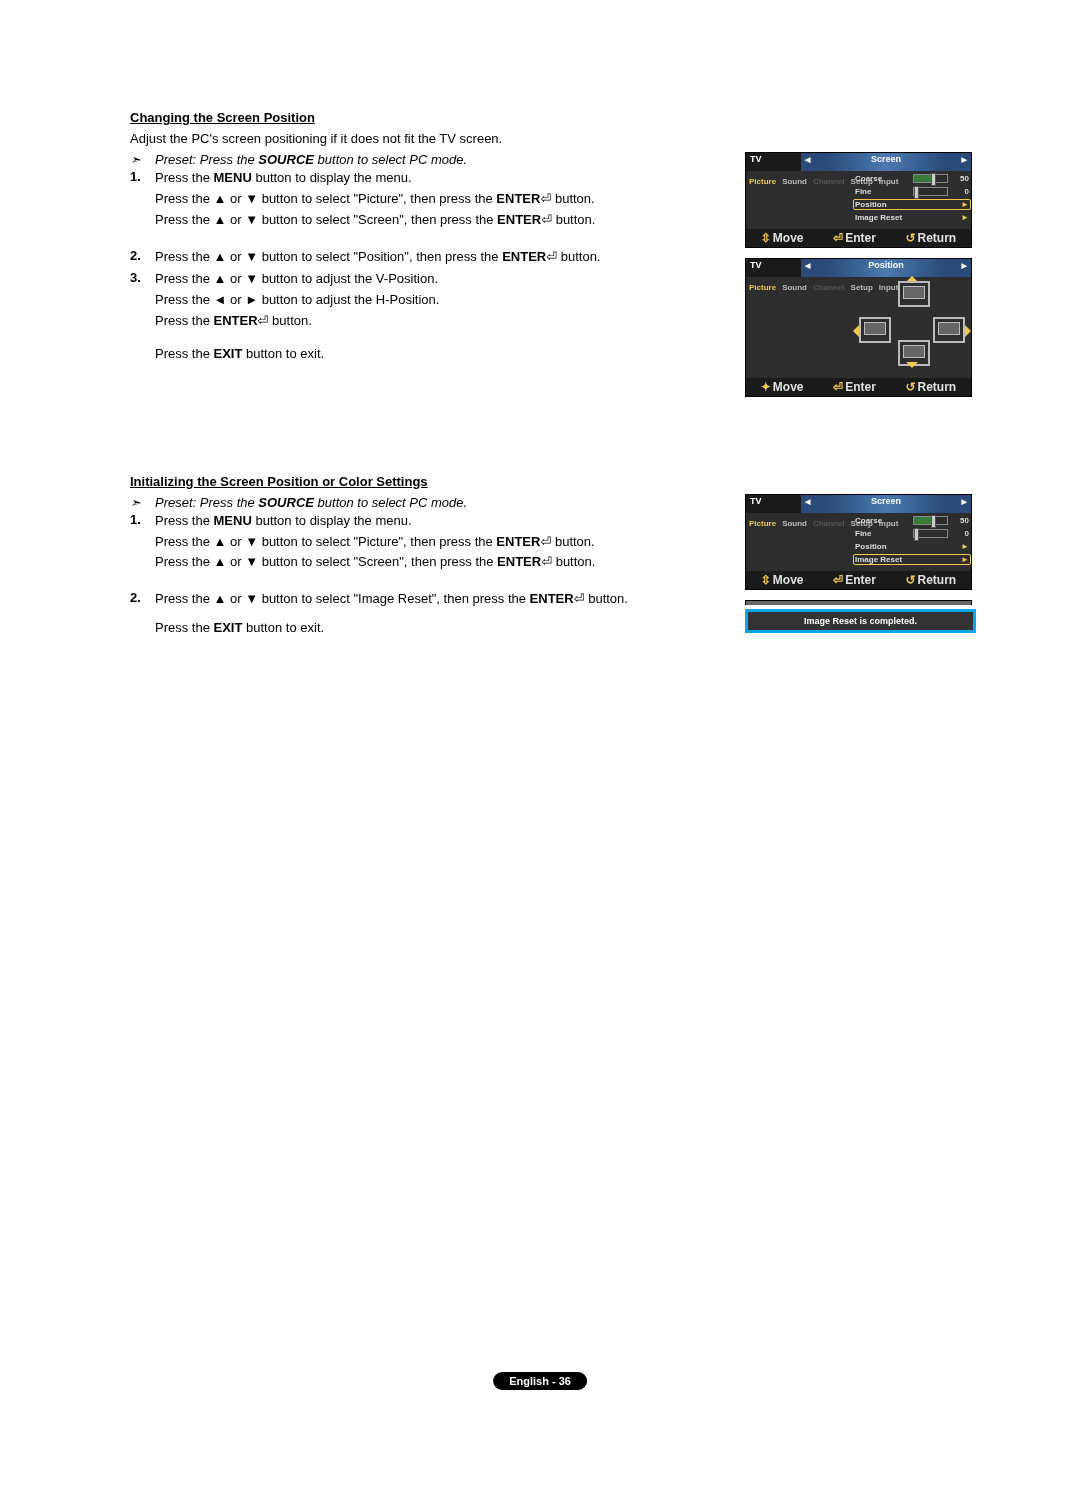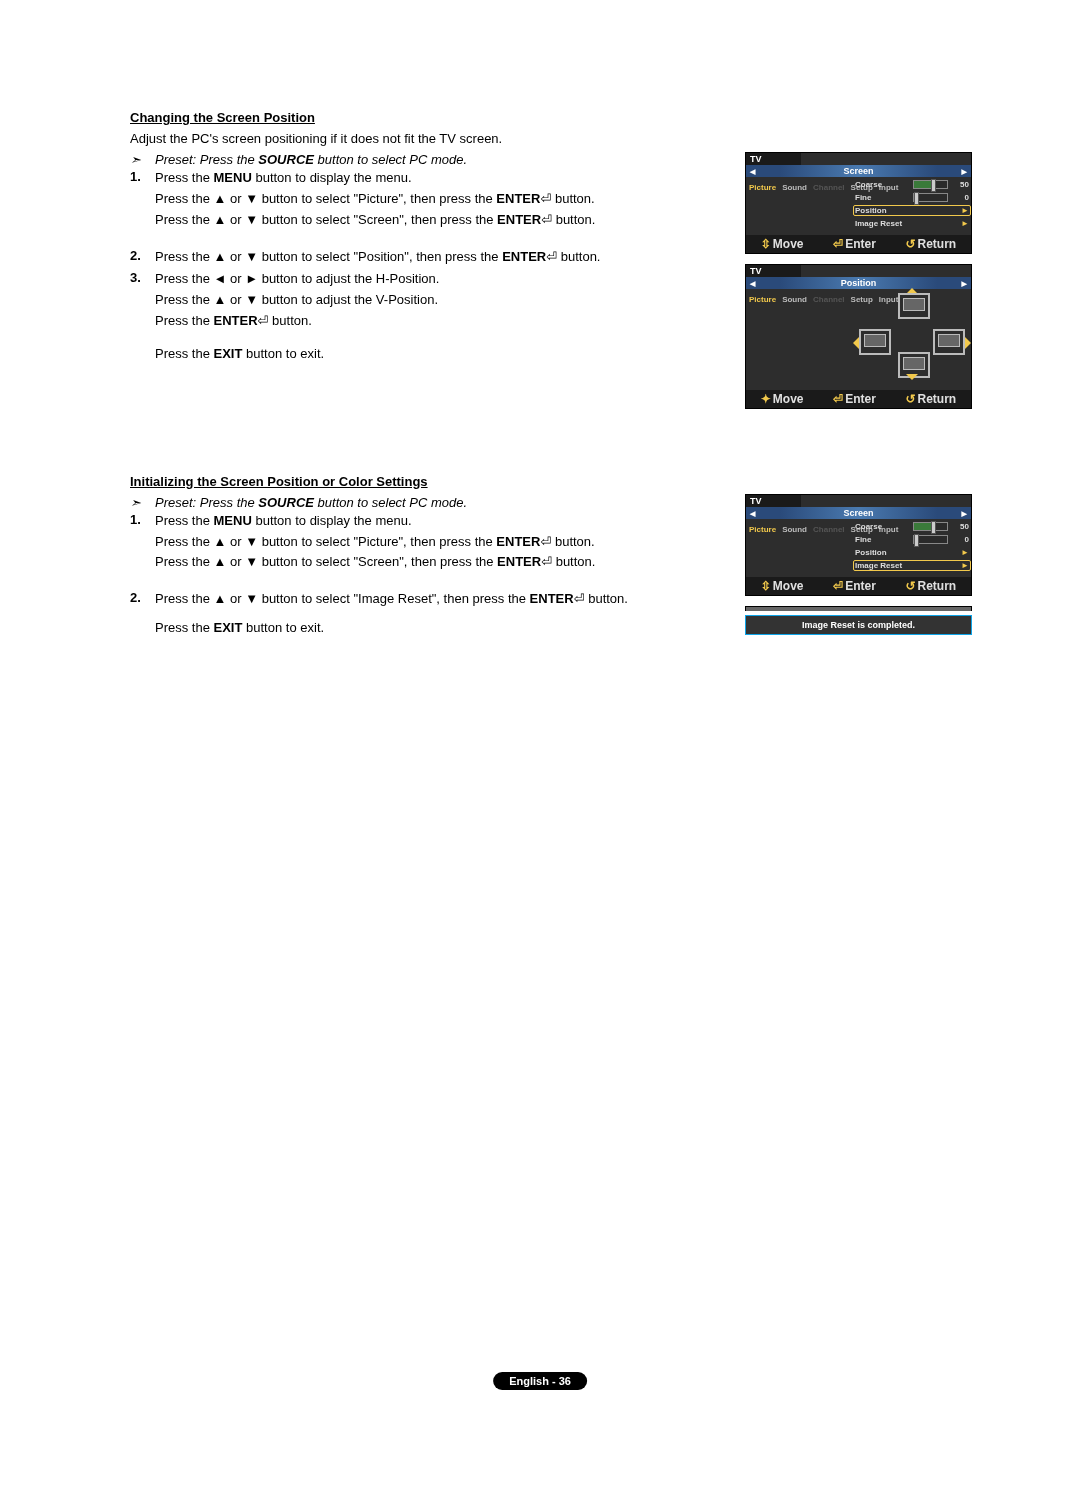--- a/index.html
+++ b/index.html
@@ -70,22 +70,21 @@
   .osd {
     background: #2d2d2d;
     border: 1px solid #000;
     width: 225px;
     font-size: 9px;
     color: #ddd;
     margin-bottom: 10px;
   }
   .osd-header {
     display: flex;
-    height: 24px;
-    flex-direction: column;
+    height: 18px;
   }
   .osd-tv {
     width: 55px;
     background: #1a1a1a;
     color: #fff;
     font-weight: bold;
     font-size: 9px;
     padding: 1px 4px;
     box-sizing: border-box;
   }
@@ -218,21 +217,21 @@
   .tri-right { border-left-color:#f2c94c; top:46px; right:-6px; }
 
   
   .reset-bar {
     background:#333;
     color:#fff;
     font-size:9px;
     font-weight:bold;
     text-align:center;
     padding:4px 0;
-    border:1px solid #0ea5e9;
+    border:3px solid #0ea5e9;
     width:225px;
     margin-top:4px;
   }
   .reset-bar-shade { height:4px; background:#666; border:1px solid #000; border-bottom:none; width:225px; }
 
   
   .page-footer {
     position: absolute;
     bottom: 40px;
     left: 50%;
@@ -264,22 +263,22 @@
       <p><span>Press the ▲ or ▼ button to select "Screen", then press the </span><b>ENTER</b><span>⏎</span><span> button.</span></p>
     </div>
 
     <div class="step step-gap">
       <span class="num">2.</span>
       <p><span>Press the ▲ or ▼ button to select "Position", then press the </span><b>ENTER</b><span>⏎</span><span> button.</span></p>
     </div>
 
     <div class="step">
       <span class="num">3.</span>
+      <p>Press the ▲ or ▼ button to adjust the V-Position.</p>
       <p>Press the ◄ or ► button to adjust the H-Position.</p>
-      <p>Press the ▲ or ▼ button to adjust the V-Position.</p>
       <p><span>Press the </span><b>ENTER</b><span>⏎</span><span> button.</span></p>
       <p style="margin-top:14px;"><span>Press the </span><b>EXIT</b><span> button to exit.</span></p>
     </div>
 
     <div class="osd-group">
 
       <div class="osd">
         <div class="osd-header">
           <div class="osd-tv">TV</div>
           <div class="osd-title">

